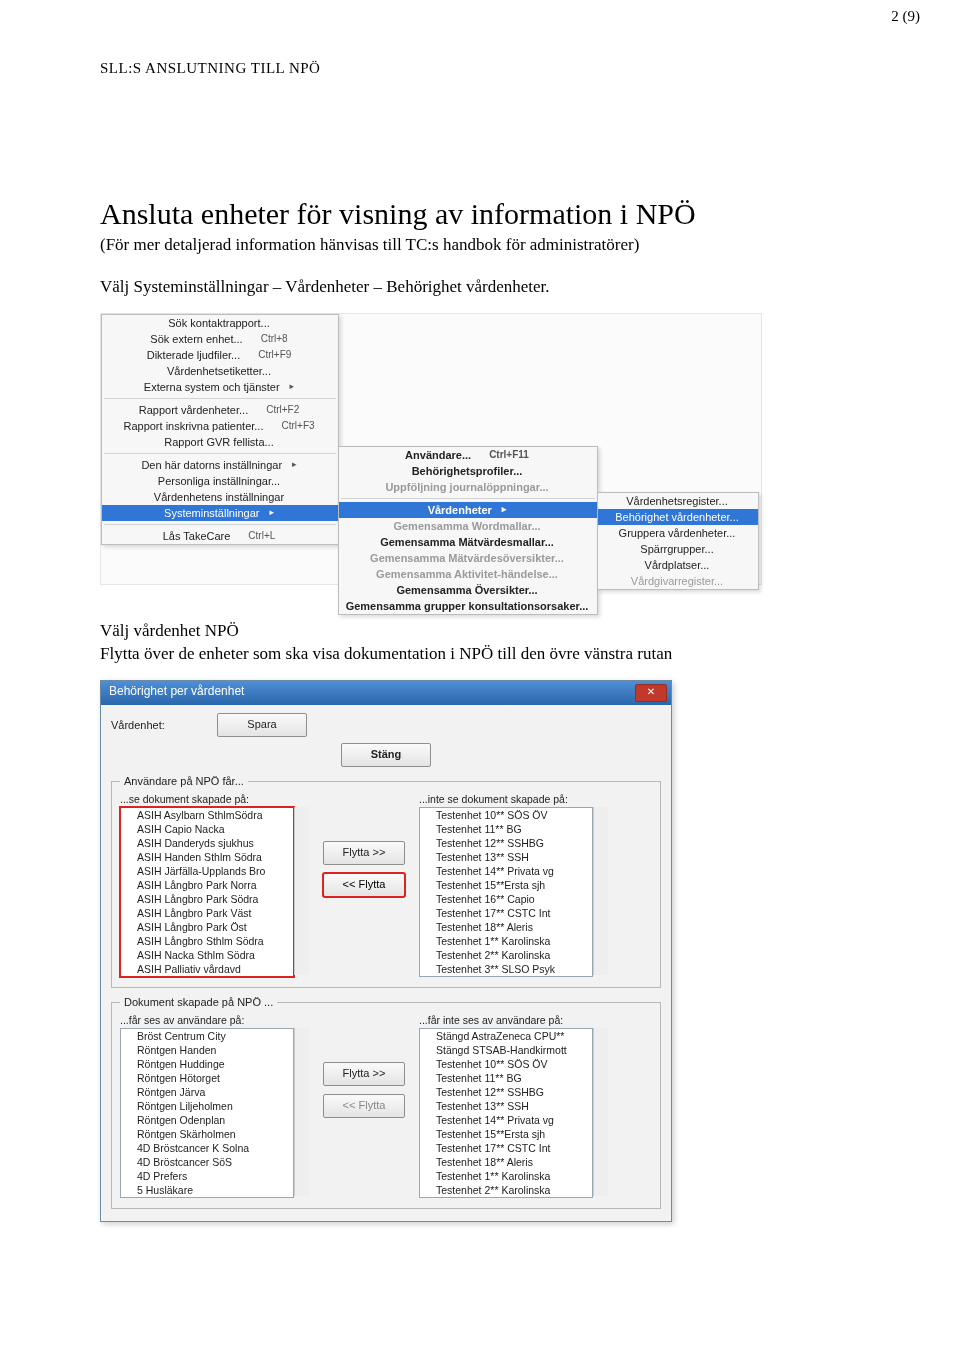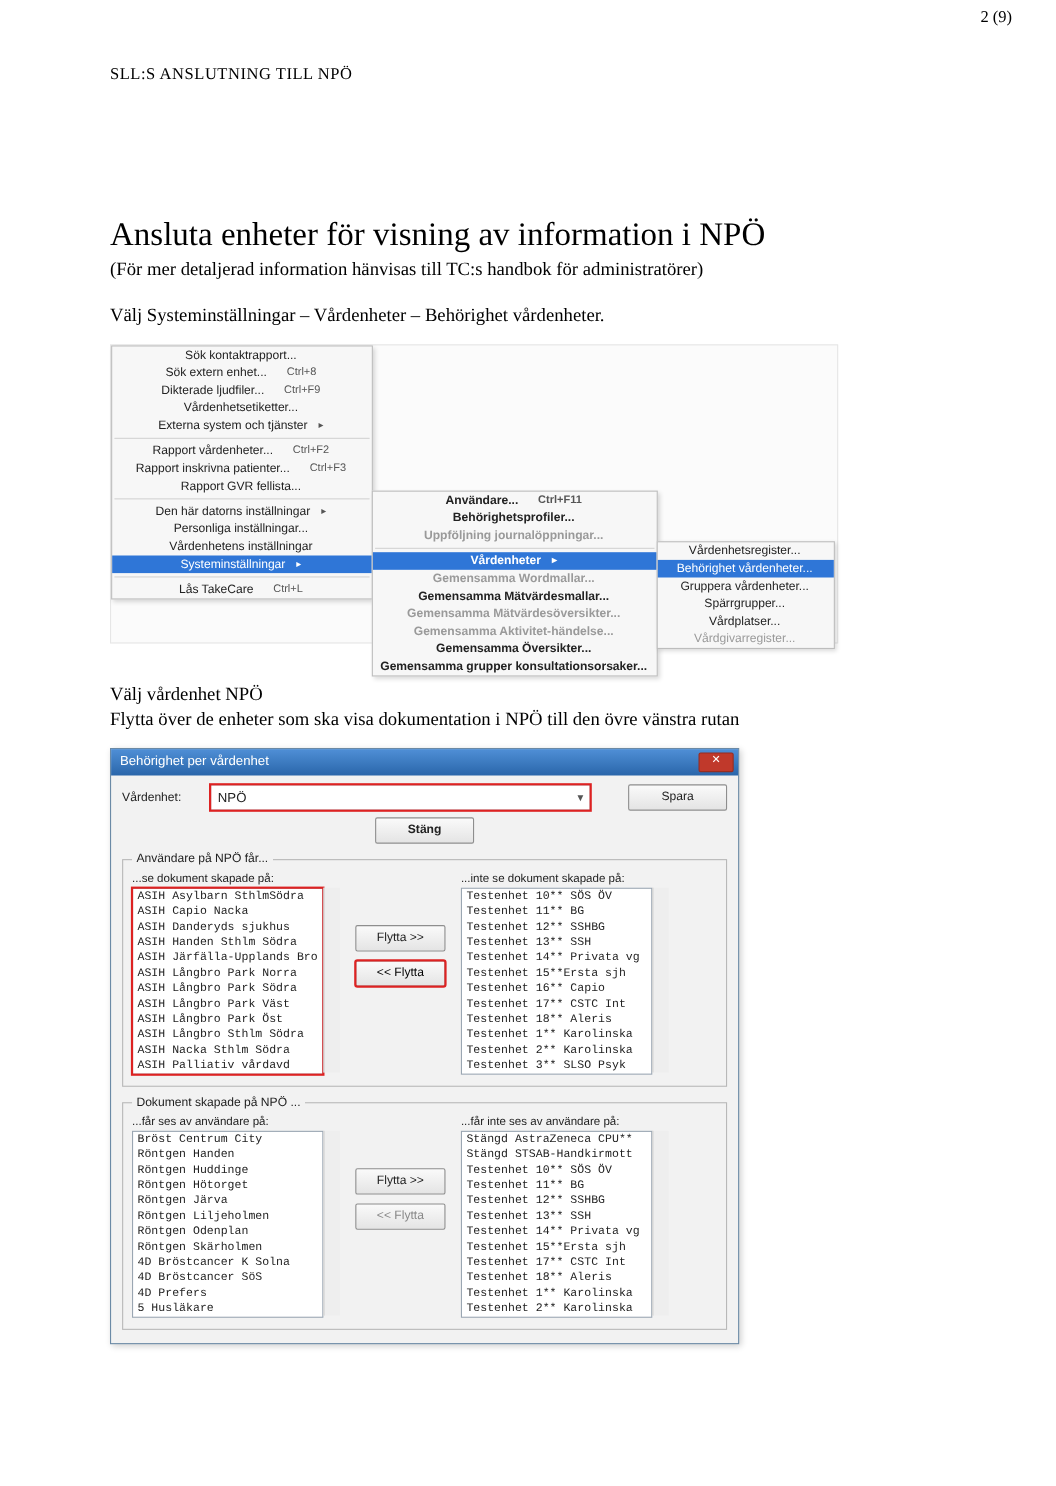--- a/index.html
+++ b/index.html
@@ -108,21 +108,21 @@
     border:1px solid #b8b8b8;margin:8px 0 0 0;padding:6px 8px 10px 8px;
     font-size:11px;
   }
   legend{font-size:11px;padding:0 4px;}
   .cols{display:flex;gap:14px;align-items:flex-start;}
   .lstbox{
     width:172px;height:168px;border:1px solid #9aa6b2;background:#fff;
     overflow:hidden;
   }
   .lstbox.mark{outline:2px solid #d22;outline-offset:-1px;}
-  .lstbox .li{padding:1px 4px;white-space:nowrap;font-size:10.5px;font-family:Liberation Mono, monospace;}
+  .lstbox .li{padding:1px 16px;white-space:nowrap;font-size:10.5px;}
   .lst-head{font-size:10.5px;margin-bottom:2px;}
   .midbtns{display:flex;flex-direction:column;gap:8px;margin-top:48px;}
   .midbtns .btn{width:80px;}
   .midbtns .btn.mark{outline:2px solid #d22;outline-offset:-1px;color:#000;}
   .scrollhint{
     width:14px;height:168px;border-left:1px solid #ccc;background:#eee;
   }
   .lstwrap{display:flex;}
 </style>
 </head>
@@ -247,24 +247,20 @@
 
   <div class="dlg-wrap">
     <div class="dlg">
       <div class="dlg-title">
         <span>Behörighet per vårdenhet</span>
         <span class="dlg-close">✕</span>
       </div>
       <div class="dlg-body">
         <div class="row">
           <span class="fld-label">Vårdenhet:</span>
-          <div class="select mark-red">
-            <span>NPÖ</span>
-            <span class="chev">▼</span>
-          </div>
           <div style="width:18px"></div>
           <div class="btn">Spara</div>
         </div>
         <div class="row" style="justify-content:center;margin-top:6px;font-weight:bold;">
           <div class="btn">Stäng</div>
         </div>
 
         <fieldset>
           <legend>Användare på NPÖ får...</legend>
           <div class="cols">

